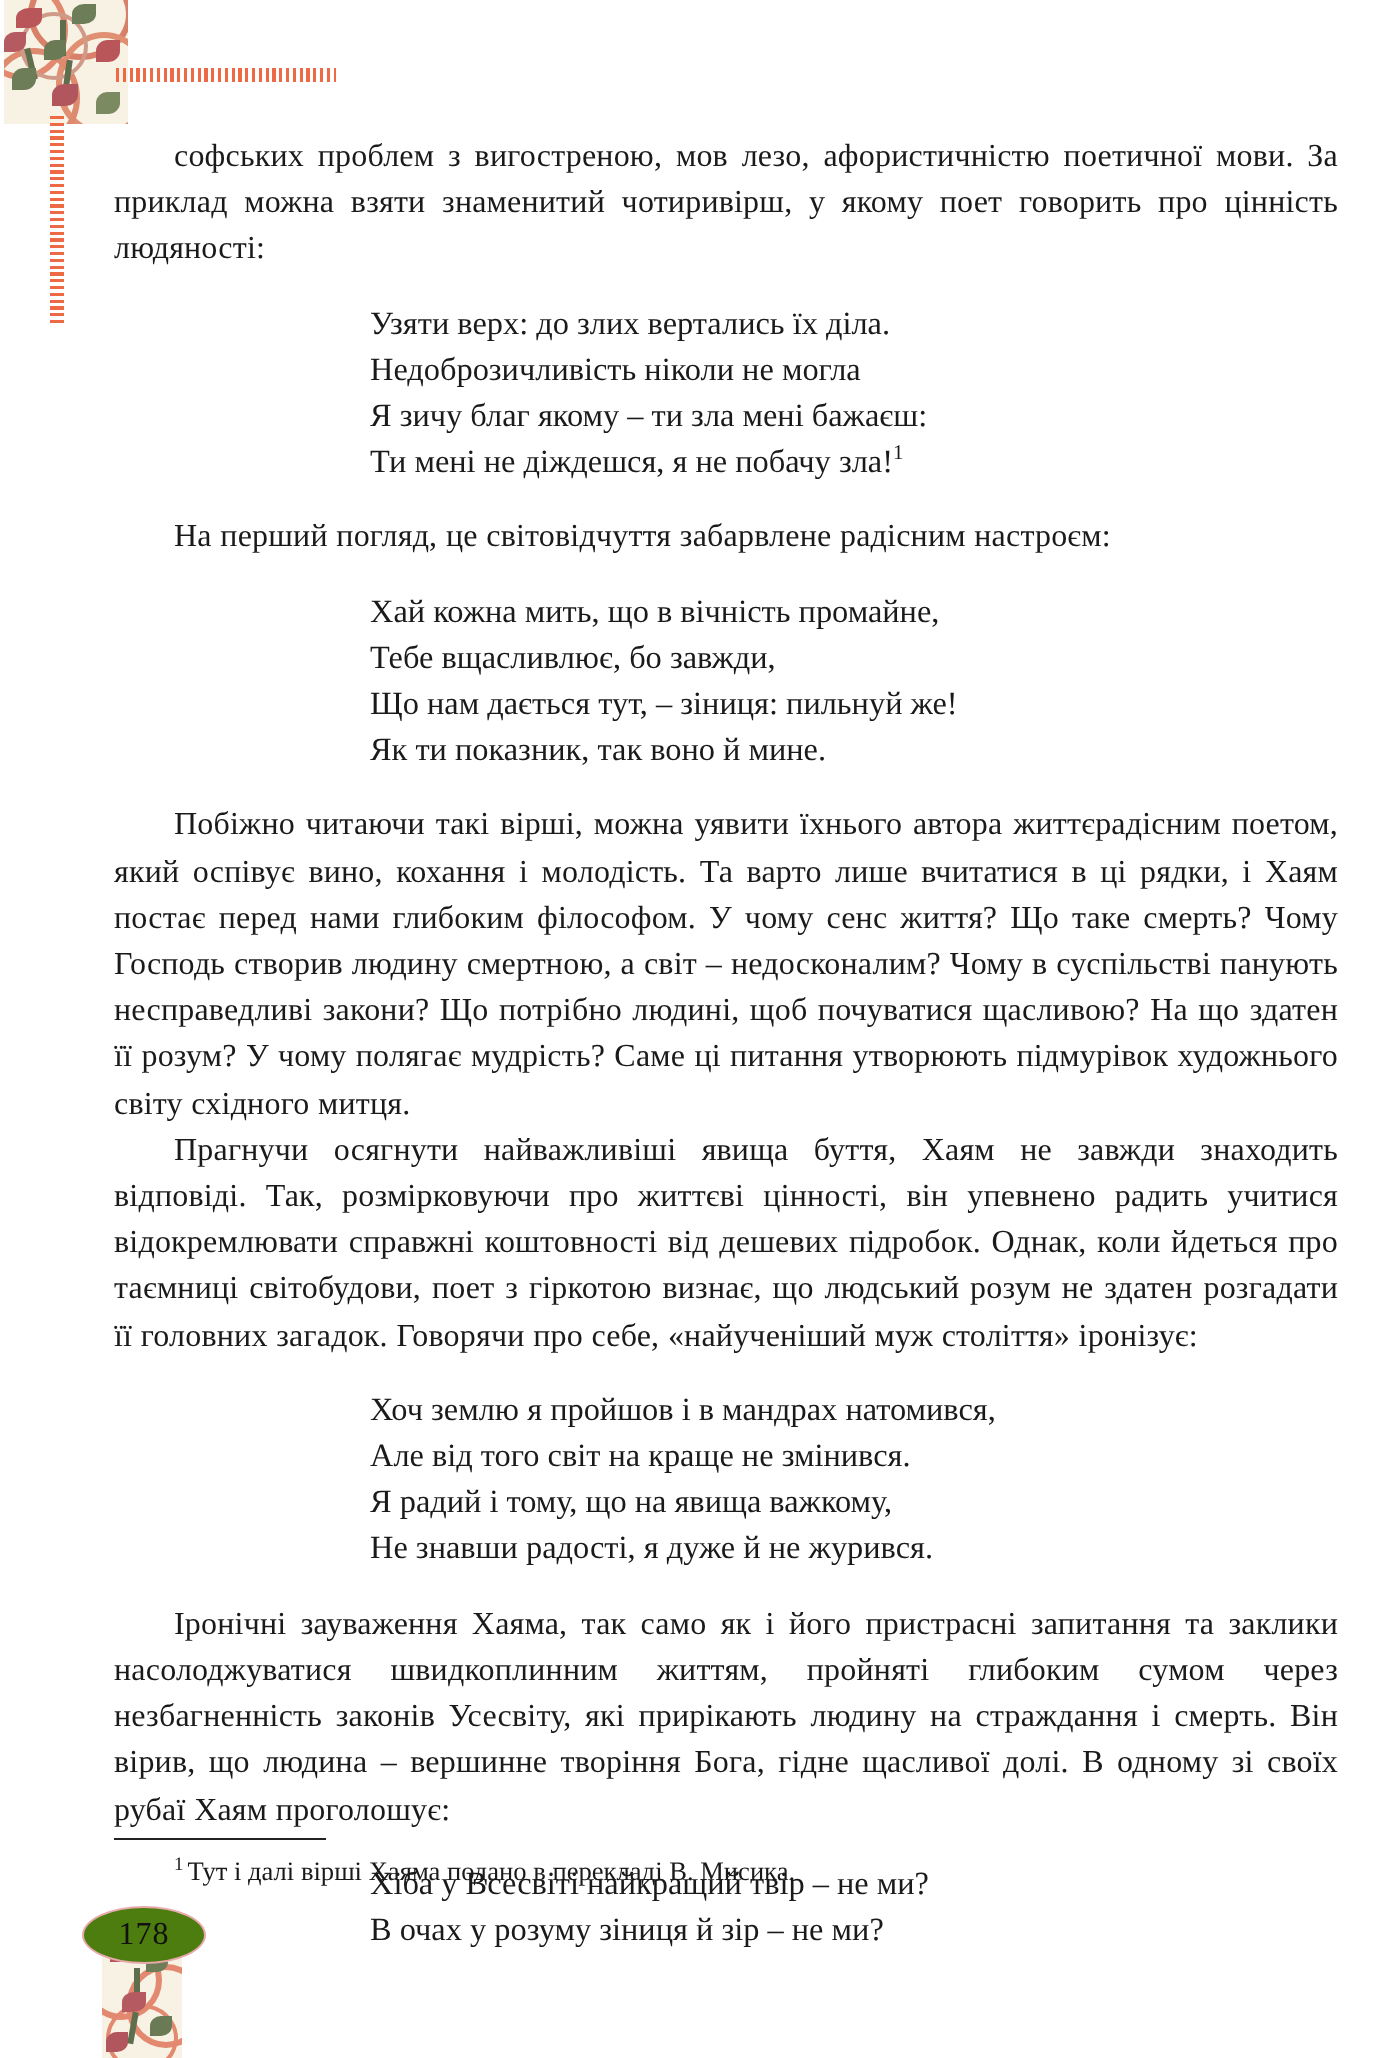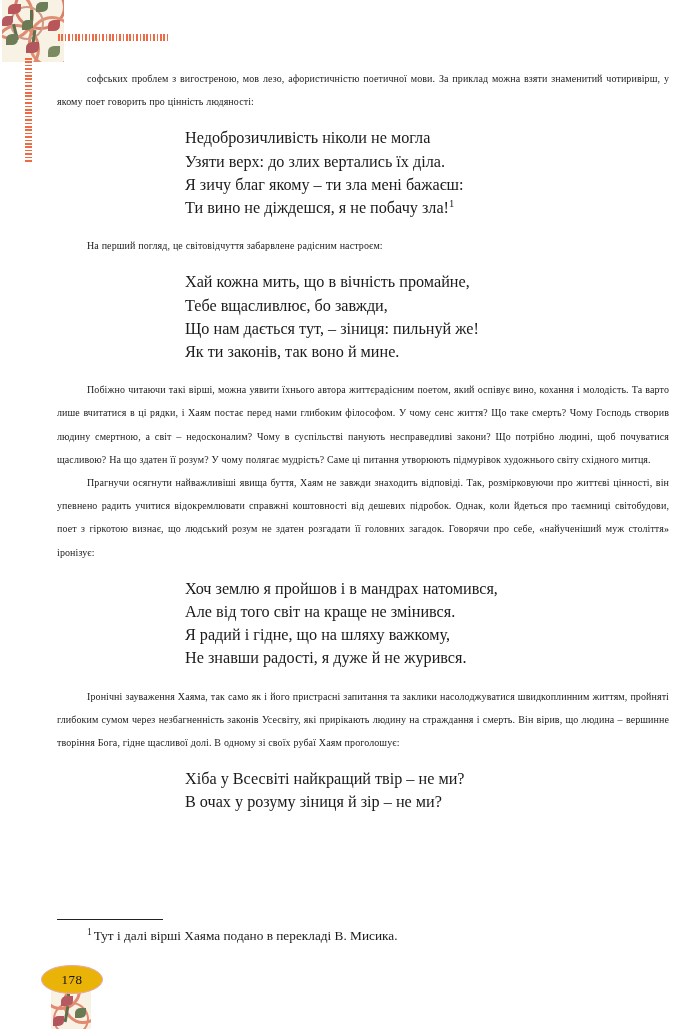--- a/index.html
+++ b/index.html
@@ -84,21 +84,21 @@
 
   
   .page-body {
     position: absolute;
     left: 57px;
     top: 67px;
     width: 612px;
   }
   p.para {
     margin: 0 0 0 0;
-    font-size: 10px;
+    font-size: 16px;
     line-height: 23.2px;
     text-align: justify;
     text-indent: 30px;
     letter-spacing: 0.1px;
     word-spacing: 0.2px;
   }
   p.para + p.para { margin-top: 0; }
 
   .poem {
     margin: 14px 0 14px 0;
@@ -143,29 +143,28 @@
 
   
   .page-number-badge {
     position: absolute;
     left: 41px;
     top: 953px;
     width: 60px;
     height: 27px;
     border: 1.6px solid #e8a9ac;
     border-radius: 50%;
-    background: #eab308;
+    background: #4d7c0f;
     display: flex;
     align-items: center;
     justify-content: center;
-    font-size: 13px;
+    font-size: 16px;
     color: #111;
     z-index: 3;
     letter-spacing: 0.5px;
-    margin-top: 12px;
   }
   .bottom-ornament {
     position: absolute;
     left: 51px;
     top: 968px;
     width: 40px;
     height: 61px;
     background-color: #f7f2e4;
     overflow: hidden;
     z-index: 1;
@@ -214,42 +213,42 @@
   <div class="leaf l8"></div>
 </div>
 <div class="rule-h"></div>
 <div class="rule-v"></div>
 
 <div class="page-body">
 
   <p class="para">софських проблем з вигостреною, мов лезо, афористичністю поетичної мови. За приклад можна взяти знаменитий чотиривірш, у якому поет говорить про цінність людяності:</p>
 
   <div class="poem">
+    <span class="vs">Узяти верх: до злих вертались їх діла.</span>
     <span class="vs">Недоброзичливість ніколи не могла</span>
-    <span class="vs">Узяти верх: до злих вертались їх діла.</span>
     <span class="vs">Я зичу благ якому – ти зла мені бажаєш:</span>
-    <span class="vs"><span>Ти вино не діждешся, я не побачу зла!</span><sup class="fn">1</sup></span>
+    <span class="vs"><span>Ти мені не діждешся, я не побачу зла!</span><sup class="fn">1</sup></span>
   </div>
 
   <p class="para">На перший погляд, це світовідчуття забарвлене радісним настроєм:</p>
 
   <div class="poem">
     <span class="vs">Хай кожна мить, що в вічність промайне,</span>
     <span class="vs">Тебе вщасливлює, бо завжди,</span>
     <span class="vs">Що нам дається тут, – зіниця: пильнуй же!</span>
-    <span class="vs">Як ти законів, так воно й мине.</span>
+    <span class="vs">Як ти показник, так воно й мине.</span>
   </div>
 
   <p class="para">Побіжно читаючи такі вірші, можна уявити їхнього автора життєрадісним поетом, який оспівує вино, кохання і молодість. Та варто лише вчитатися в ці рядки, і Хаям постає перед нами глибоким філософом. У чому сенс життя? Що таке смерть? Чому Господь створив людину смертною, а світ – недосконалим? Чому в суспільстві панують несправедливі закони? Що потрібно людині, щоб почуватися щасливою? На що здатен її розум? У чому полягає мудрість? Саме ці питання утворюють підмурівок художнього світу східного митця.</p>
   <p class="para">Прагнучи осягнути найважливіші явища буття, Хаям не завжди знаходить відповіді. Так, розмірковуючи про життєві цінності, він упевнено радить учитися відокремлювати справжні коштовності від дешевих підробок. Однак, коли йдеться про таємниці світобудови, поет з гіркотою визнає, що людський розум не здатен розгадати її головних загадок. Говорячи про себе, «найученіший муж століття» іронізує:</p>
 
   <div class="poem">
     <span class="vs">Хоч землю я пройшов і в мандрах натомився,</span>
     <span class="vs">Але від того світ на краще не змінився.</span>
-    <span class="vs">Я радий і гідне, що на шляху важкому,</span>
+    <span class="vs">Я радий і тому, що на явища важкому,</span>
     <span class="vs">Не знавши радості, я дуже й не журився.</span>
   </div>
 
   <p class="para">Іронічні зауваження Хаяма, так само як і його пристрасні запитання та заклики насолоджуватися швидкоплинним життям, пройняті глибоким сумом через незбагненність законів Усесвіту, які прирікають людину на страждання і смерть. Він вірив, що людина – вершинне творіння Бога, гідне щасливої долі. В одному зі своїх рубаї Хаям проголошує:</p>
 
   <div class="poem">
     <span class="vs">Хіба у Всесвіті найкращий твір – не ми?</span>
     <span class="vs">В очах у розуму зіниця й зір – не ми?</span>
 
   </div>

